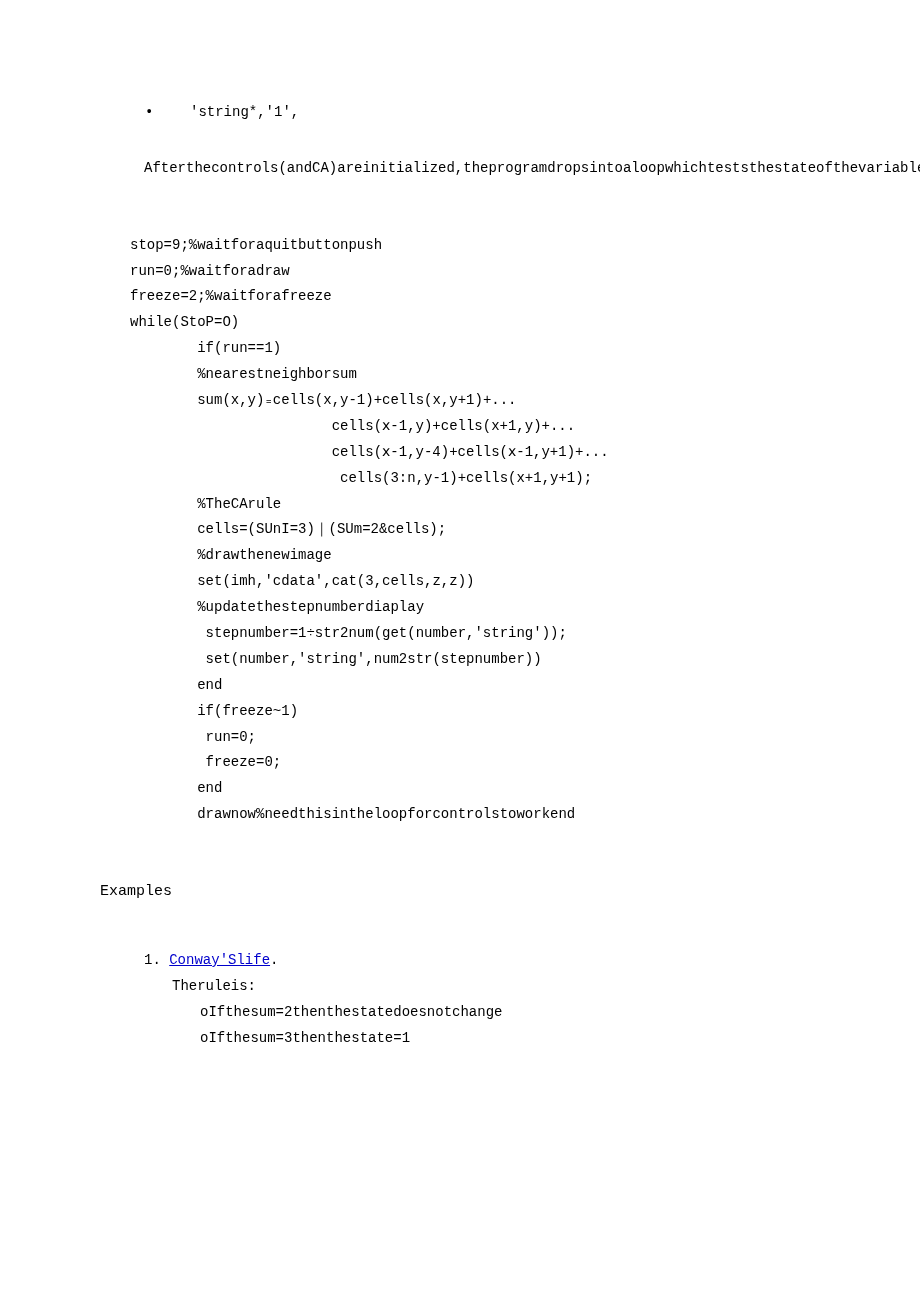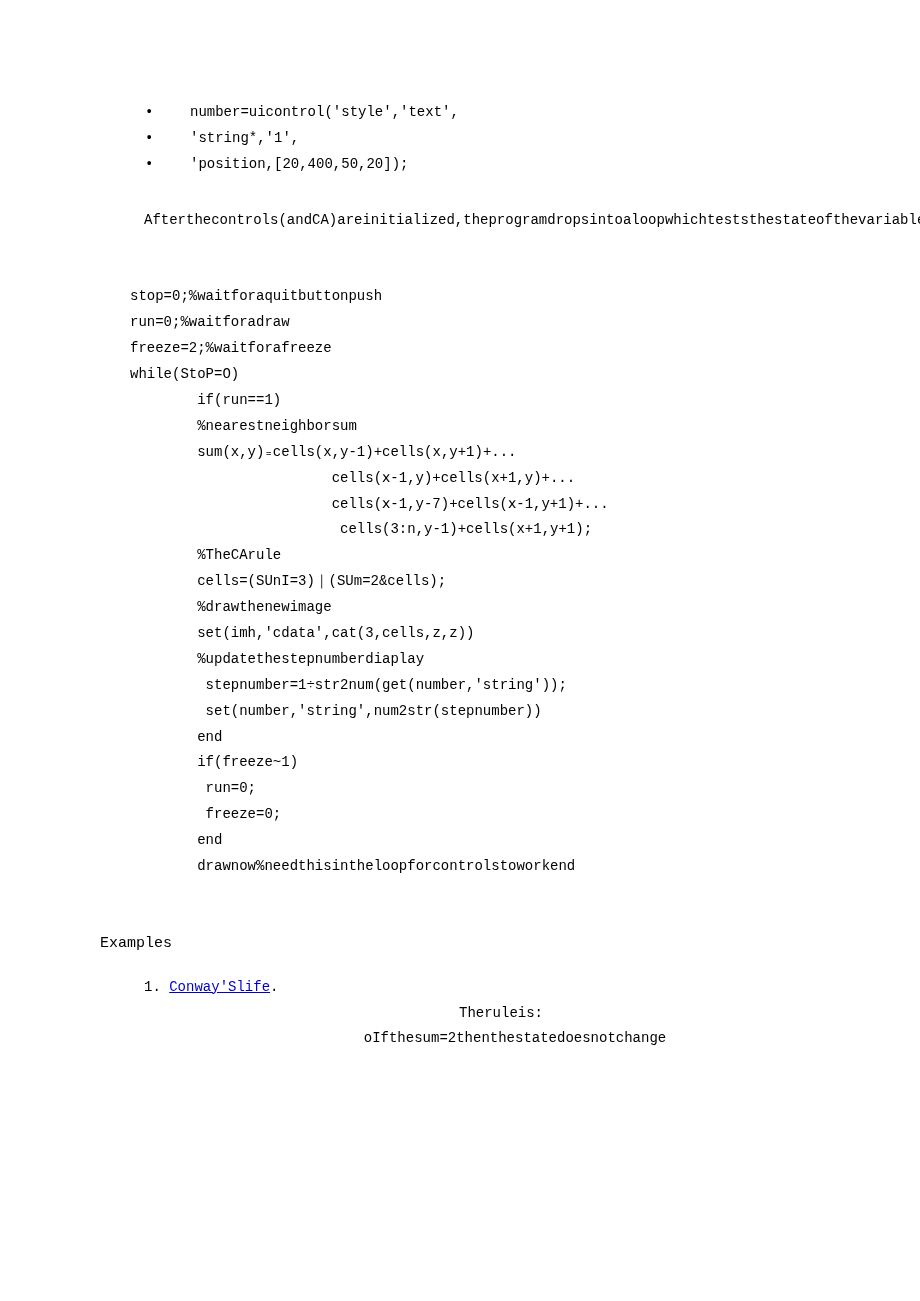--- a/index.html
+++ b/index.html
@@ -34,69 +34,66 @@
   .para {
     margin: 25px 0 25px 14px;
     text-align: justify;
   }
   .codeblock {
     margin: 10px 0 50px 0;
     white-space: pre;
     font-family: "SimSun", "NSimSun", "Courier New", monospace;
   }
   .heading {
-    margin: 30px 0 17px -30px;
+    margin: 30px 0 42px -30px;
     font-size: 15px;
   }
   ol.examples {
     list-style: none;
     margin: 0;
     padding: 0 0 0 14px;
   }
   ol.examples > li {
     margin-bottom: 8px;
   }
   .num {
     display: inline-block;
   }
   a.link {
     color: #0000cc;
     text-decoration: underline;
   }
   .ruleline, .sublist {
     margin-left: 28px;
-    text-align: center;
   }
   .sublist .it {
     margin-left: 28px;
   }
 </style>
 </head>
 <body>
 
 <div class="page">
 
   <ul class="bullets">
-    <li>number=uicontrol('style','text',</li>
     <li>'string*,'1',</li>
-    <li>'position,[20,400,50,20]);</li>
   </ul>
 
   <div class="para">Afterthecontrols(andCA)areinitialized,theprogramdropsintoaloopwhichteststhestateofthevariableswhicharesetinthecallbackfunctionsofeachbutton.Forthemoment,justlookatthenestedstructureofthewhileloopandifstatements.TheprogramloopsuntiltheQuitbuttonispushed.Theothertwobuttonscauseanifstatementtoexecutewhenpushed.</div>
 
   <div class="codeblock">
-<span>stop=0;%waitforaquitbuttonpush</span>
+<span>stop=9;%waitforaquitbuttonpush</span>
 <span>run=0;%waitforadraw</span>
 <span>freeze=2;%waitforafreeze</span>
 <span>while(StoP=O)</span>
 <span>        if(run==1)</span>
 <span>        %nearestneighborsum</span>
 <span>        sum(x,y)₌cells(x,y-1)+cells(x,y+1)+...</span>
 <span>                        cells(ⅹ-1,y)+cells(x+1,y)+...</span>
-<span>                        cells(ⅹ-1,y-7)+cells(ⅹ-1,y+1)+...</span>
+<span>                        cells(ⅹ-1,y-4)+cells(ⅹ-1,y+1)+...</span>
 <span>                         cells(3:n,y-1)+cells(x+1,y+1);</span>
 <span>        %TheCArule</span>
 <span>        cells=(SUnI=3)｜(SUm=2&amp;cells);</span>
 <span>        %drawthenewimage</span>
 <span>        set(imh,'cdata',cat(3,cells,z,z))</span>
 <span>        %updatethestepnumberdiaplay</span>
 <span>         stepnumber=1÷str2num(get(number,'string'));</span>
 <span>         set(number,'string',num2str(stepnumber))</span>
 <span>        end</span>
 <span>        if(freeze~1)</span>
@@ -107,17 +104,18 @@
 
   <div class="heading">Examples</div>
 
   <ol class="examples">
     <li>
       <span class="num">1.</span>
       <a href="#" class="link">Conway'Slife</a><span>.</span>
       <div class="ruleline">Theruleis:</div>
       <div class="sublist">
         <div class="it">oIfthesum=2thenthestatedoesnotchange</div>
+        <div class="it">oIfthesum=3thenthestate=1</div>
       </div>
     </li>
   </ol>
 
 </div>
 
 </body></html>

